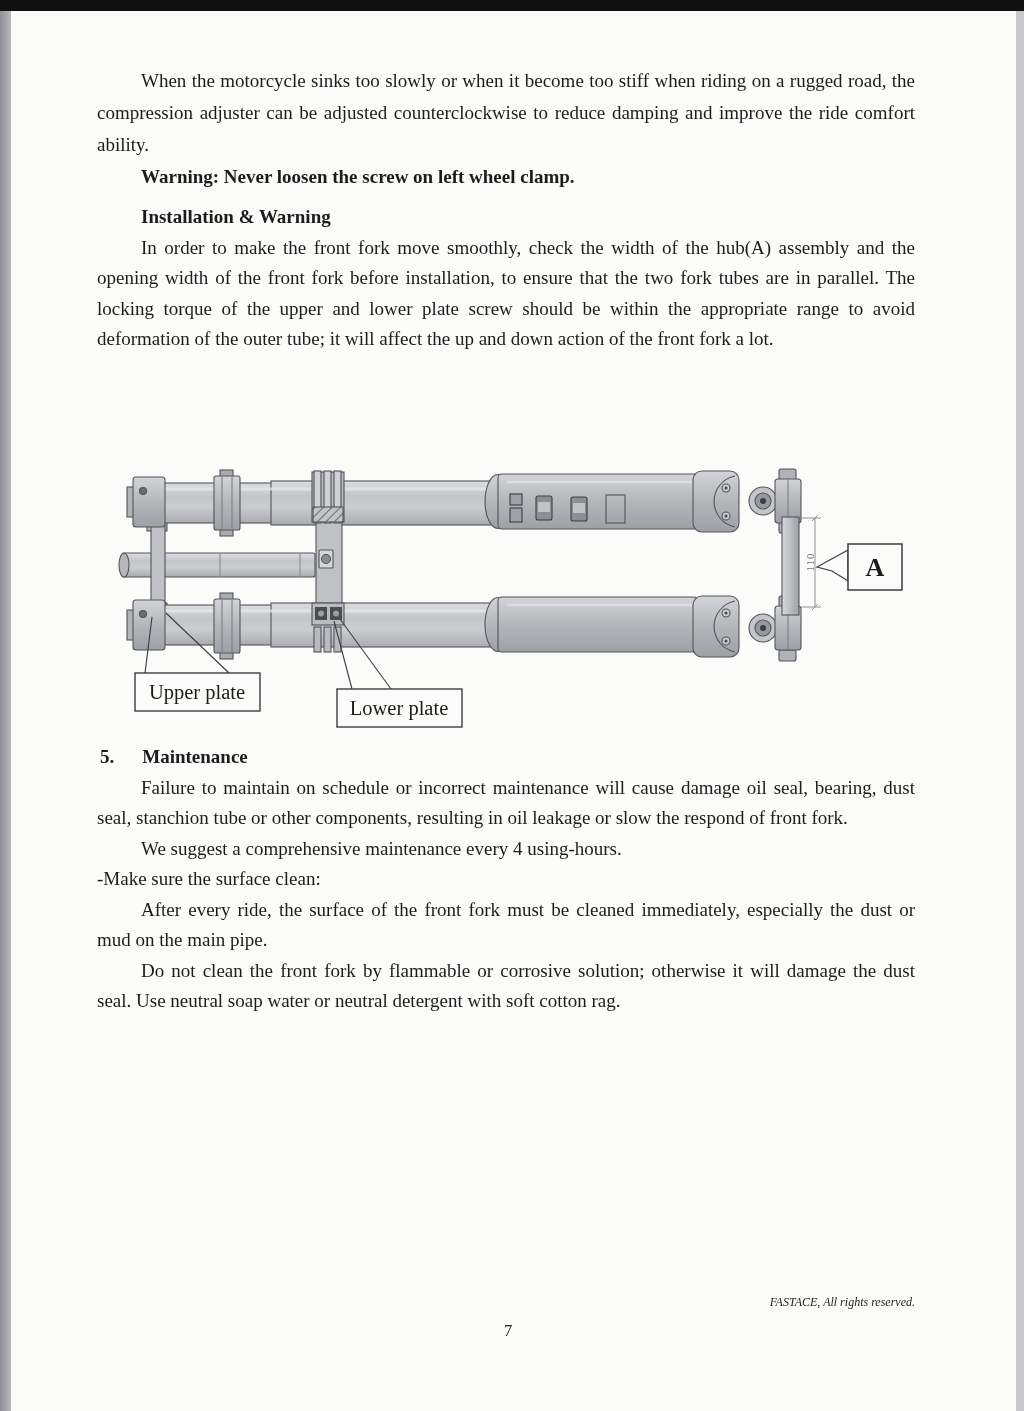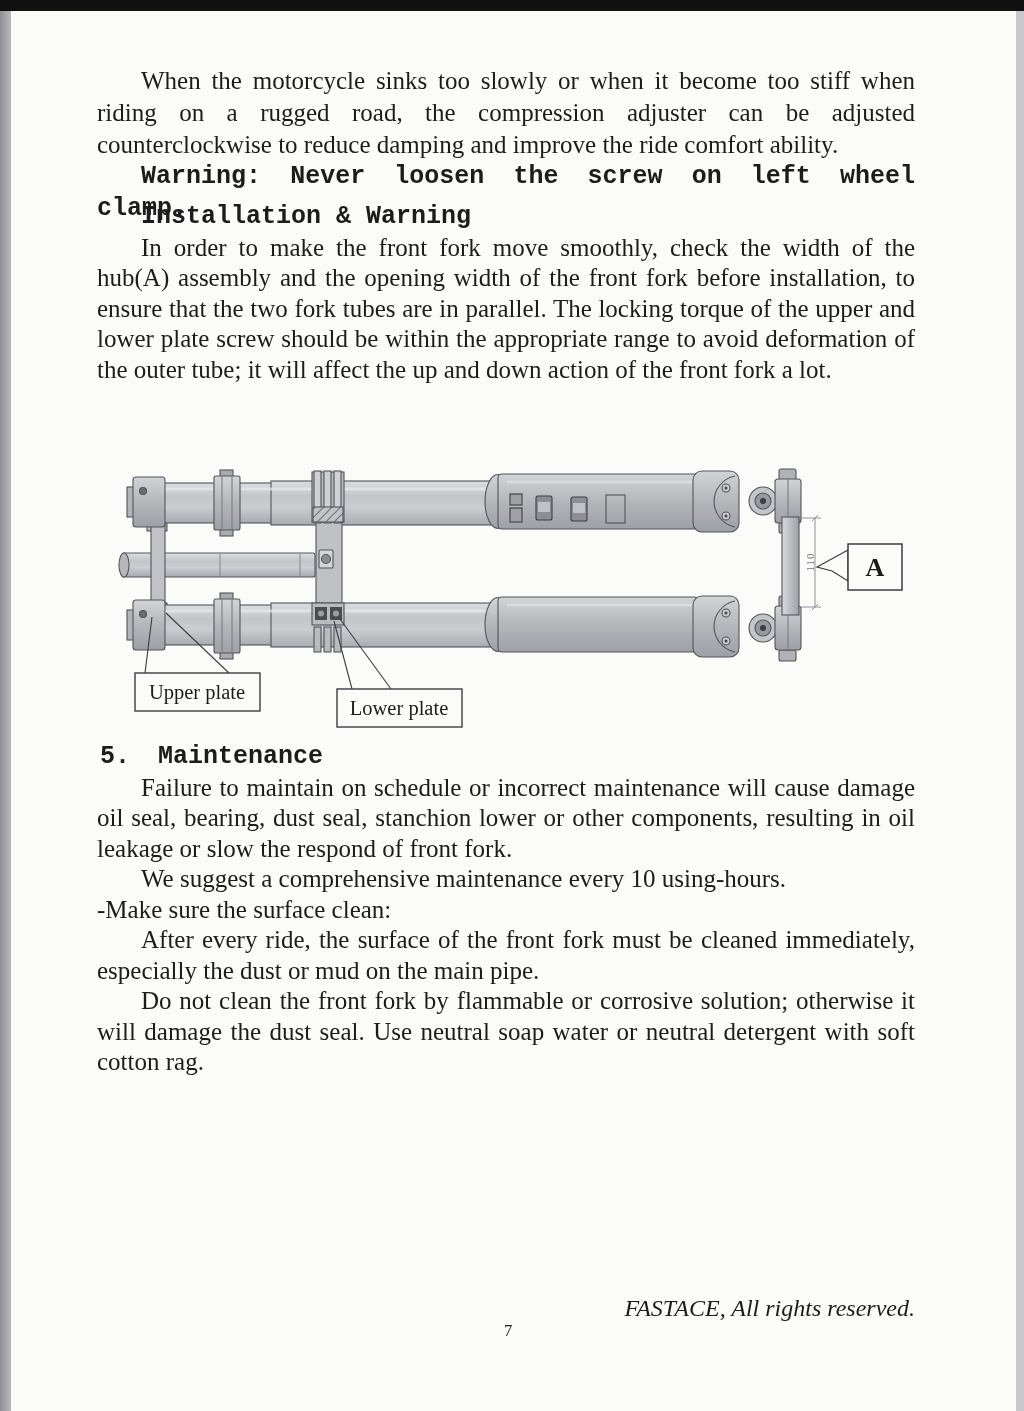--- a/index.html
+++ b/index.html
@@ -8,35 +8,35 @@
     background:#fbfbf9;
     font-family:"Liberation Serif", serif;
     color:#1c1c1c;
     overflow:hidden;
   }
   .scan-top{position:absolute;left:0;top:0;width:1024px;height:11px;background:#101010;}
   .scan-left{position:absolute;left:0;top:11px;width:11px;height:1400px;
     background:linear-gradient(90deg,#8f8f93,#b9b9bd);}
   .scan-right{position:absolute;left:1016px;top:11px;width:8px;height:1400px;background:#c9c9cd;}
 
-  .textcol{position:absolute;left:97px;width:818px;font-size:25px;}
+  .textcol{position:absolute;left:97px;width:818px;font-size:19px;}
   .textcol p{margin:0;text-align:justify;text-indent:44px;}
   .textcol p.flush{text-indent:0;}
-  .bold{font-weight:bold;font-family:Liberation Mono, monospace;}
+  .bold{font-weight:bold;}
   .sec-intro{top:65px;line-height:32px;}
   .sec-install{top:202px;line-height:30.5px;}
   .sec-maint{top:742px;line-height:30.5px;}
   .maint-heading span.num{padding-left:3px;}
   .maint-heading span.ttl{margin-left:28px;margin-top:36px;}
 
   .figure{position:absolute;left:95px;top:455px;width:850px;height:292px;}
   .figure svg{display:block;}
 
   .copyright{position:absolute;top:1295px;left:97px;width:818px;
-    text-align:right;font-style:italic;font-size:24px;}
+    text-align:right;font-style:italic;font-size:12px;}
   .pagenum{position:absolute;top:1321px;left:0;width:1016px;
     text-align:center;font-size:16.5px;}
 
   svg text{font-family:"Liberation Serif", serif;}
   .callout-label{font-size:20.5px;}
   .hub-label{font-size:26px;font-weight:600;}
   .dim-label{font-size:11px;fill:#707276;letter-spacing:1px;}
 </style>
 </head>
 <body>
@@ -233,21 +233,21 @@
       <rect x="242" y="234" width="125" height="38" fill="#fbfbf9" stroke="#3c3e42" stroke-width="1.4"></rect>
       <text class="callout-label" x="304" y="260" text-anchor="middle" fill="#1c1c1c">Lower plate</text>
     </g>
   </svg>
 </div>
 
 <div class="textcol sec-maint">
   <p class="flush bold maint-heading">
     <span class="num">5.</span><span class="ttl">Maintenance</span>
   </p>
-  <p>Failure to maintain on schedule or incorrect maintenance will cause damage oil seal, bearing, dust seal, stanchion lower or other components, resulting in oil leakage or slow the respond of front fork.</p>
-  <p>We suggest a comprehensive maintenance every 10 using-hours.</p>
+  <p>Failure to maintain on schedule or incorrect maintenance will cause damage oil seal, bearing, dust seal, stanchion tube or other components, resulting in oil leakage or slow the respond of front fork.</p>
+  <p>We suggest a comprehensive maintenance every 4 using-hours.</p>
   <p class="flush">-Make sure the surface clean:</p>
   <p>After every ride, the surface of the front fork must be cleaned immediately, especially the dust or mud on the main pipe.</p>
   <p>Do not clean the front fork by flammable or corrosive solution; otherwise it will damage the dust seal. Use neutral soap water or neutral detergent with soft cotton rag.</p>
 </div>
 
 <div class="copyright">FASTACE, All rights reserved.</div>
 <div class="pagenum">7</div>
 
 </body></html>

